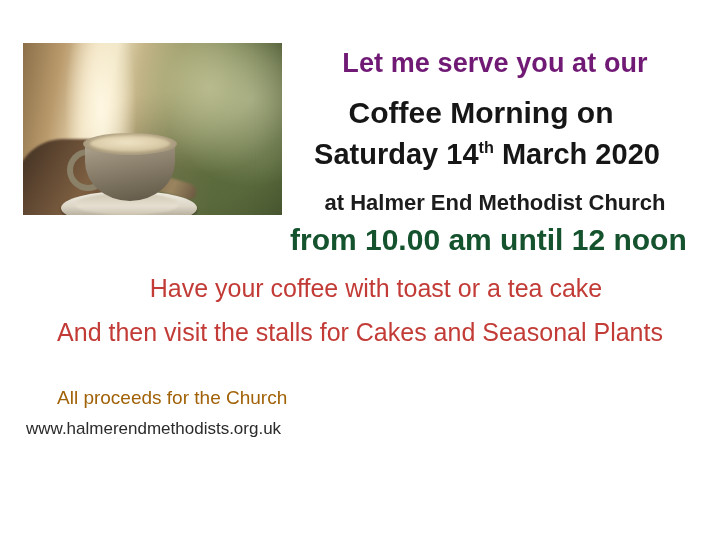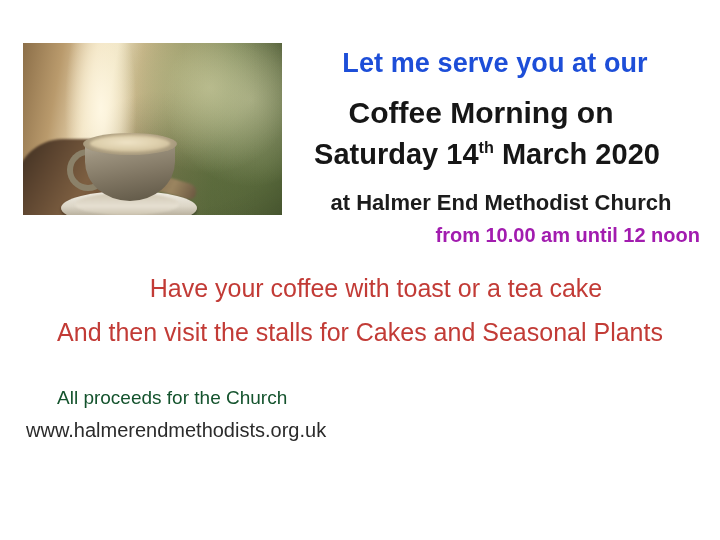--- a/index.html
+++ b/index.html
@@ -162,21 +162,21 @@
     white-space: nowrap;
     line-height: 1;
   }
   .l-serve {
     left: 290px;
     top: 50px;
     width: 410px;
     text-align: center;
     font-size: 27px;
     font-weight: bold;
-    color: #1d4ed8;
+    color: #701a75;
     letter-spacing: 0.1px;
   }
   .l-coffee {
     left: 276px;
     top: 98px;
     width: 410px;
     text-align: center;
     font-size: 30px;
     font-weight: bold;
     color: #161616;
@@ -189,36 +189,36 @@
     font-size: 29px;
     font-weight: bold;
     color: #161616;
   }
   .l-date sup {
     font-size: 0.56em;
     vertical-align: super;
     line-height: 0;
   }
   .l-venue {
-    left: 296px;
+    left: 290px;
     top: 192px;
     width: 410px;
     text-align: center;
     font-size: 22px;
     font-weight: bold;
     color: #1c1c1c;
   }
   .l-time {
     left: 290px;
     top: 225px;
     width: 410px;
-    text-align: right;
-    font-size: 20px;
-    font-weight: bold;
-    color: #a21caf;
+    text-align: left;
+    font-size: 30px;
+    font-weight: bold;
+    color: #14532d;
   }
 
   
   .l-red1 {
     left: 16px;
     top: 276px;
     width: 720px;
     text-align: center;
     font-size: 25px;
     color: #c23b36;
@@ -230,26 +230,26 @@
     text-align: center;
     font-size: 25px;
     color: #c23b36;
   }
 
   
   .l-proceeds {
     left: 57px;
     top: 388px;
     font-size: 19px;
-    color: #14532d;
+    color: #a16207;
   }
   .l-url {
     left: 26px;
     top: 420px;
-    font-size: 20px;
+    font-size: 17px;
     color: #2b2b2b;
   }
 
   
   .logo {
     position: absolute;
     left: 548px;
     top: 358px;
     width: 152px;
     height: 100px;

